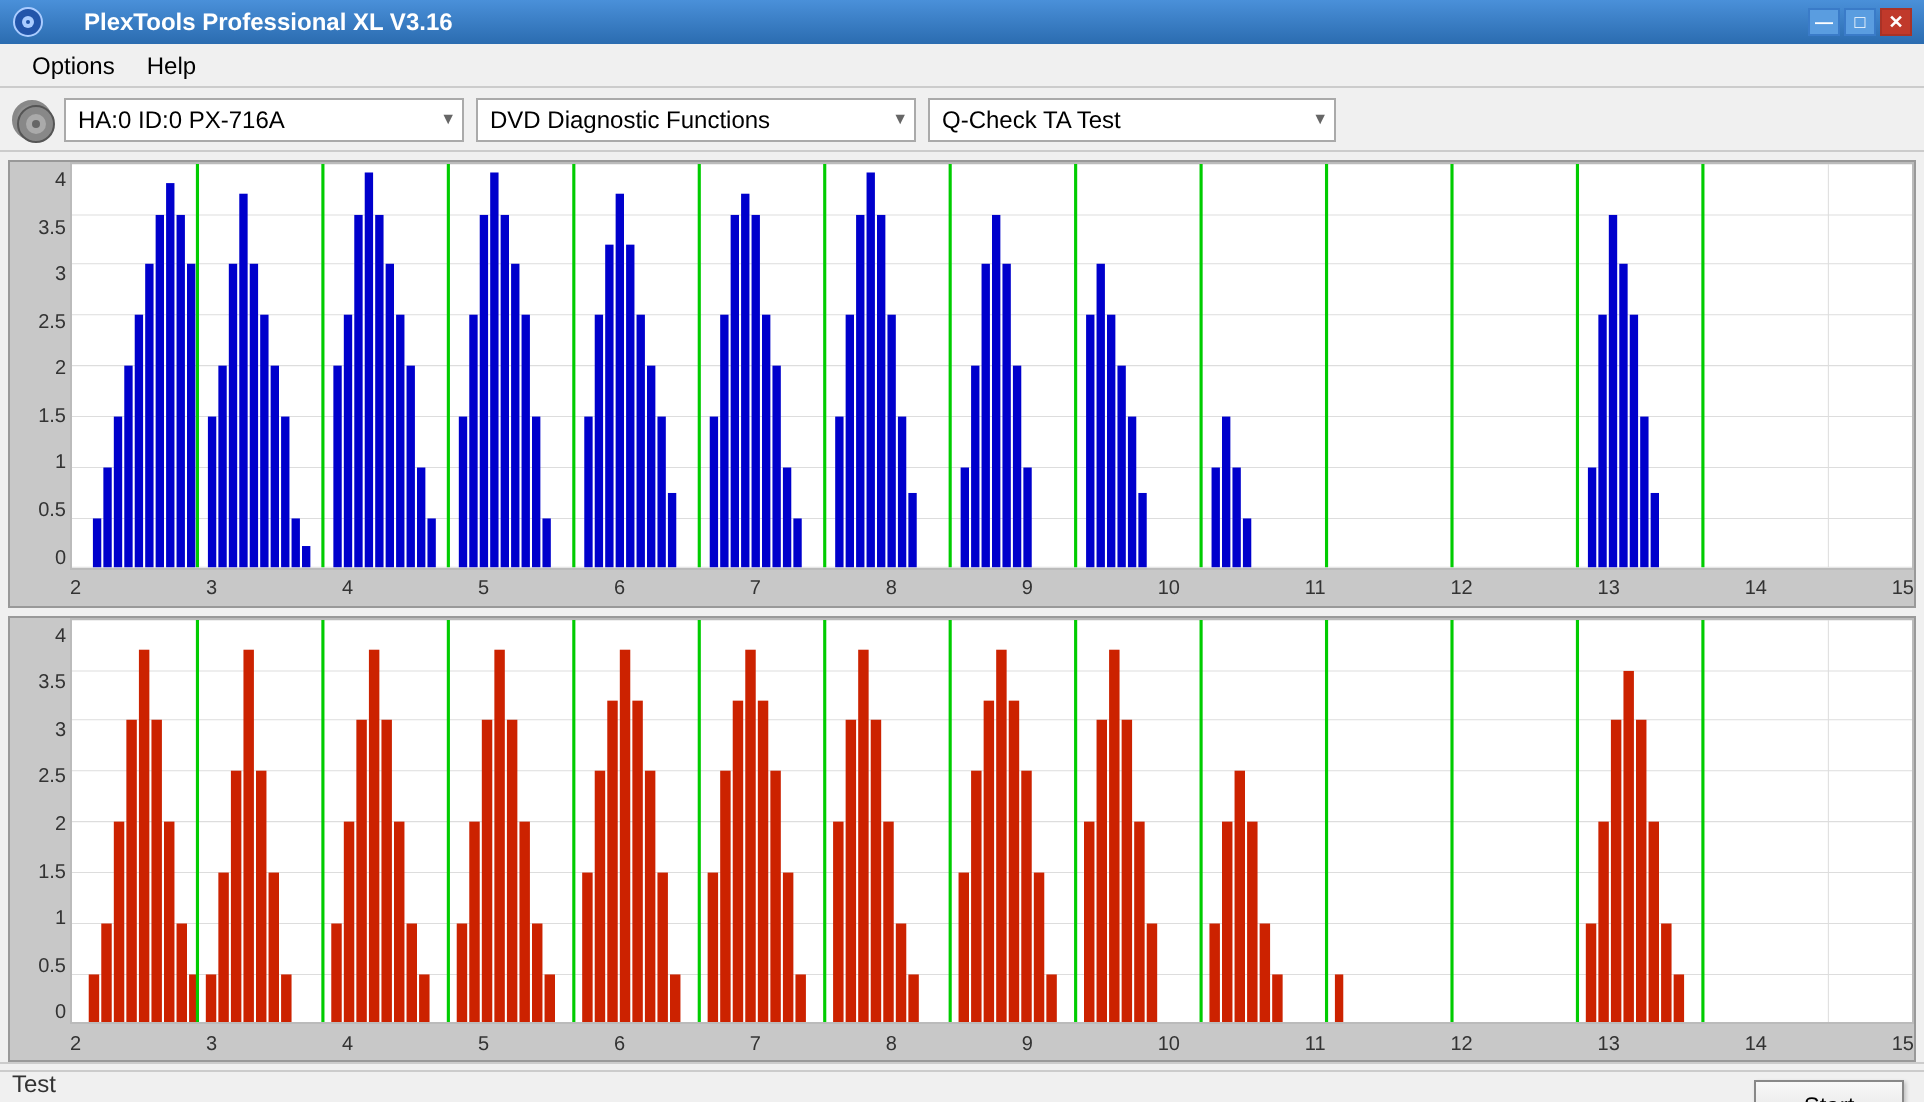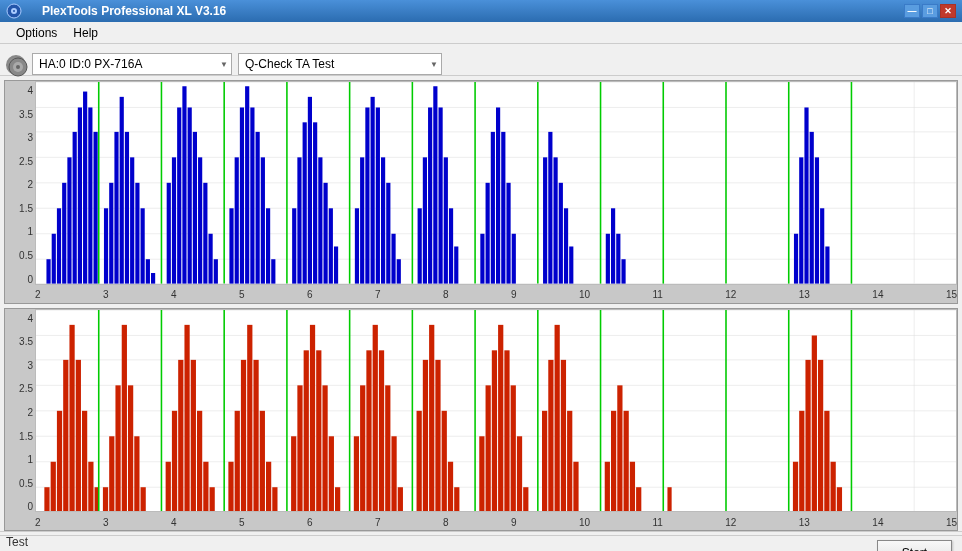--- a/index.html
+++ b/index.html
@@ -64,21 +64,21 @@
       padding: 2px 8px;
       cursor: pointer;
       font-size: 12px;
     }
 
     
     .toolbar {
       background: #f0f0f0;
       height: 32px;
       display: flex;
-      align-items: flex-end;
+      align-items: center;
       padding: 0 6px;
       gap: 6px;
       border-bottom: 1px solid #ccc;
     }
     .drive-icon {
       width: 20px;
       height: 20px;
       background: radial-gradient(circle at 40% 40%, #aaa, #666);
       border-radius: 50%;
       border: 2px solid #888;
@@ -235,20 +235,25 @@
   <div class="drive-icon">
     <svg width="20" height="20" viewBox="0 0 20 20">
       <circle cx="10" cy="10" r="9" fill="#888" stroke="#555" stroke-width="1"></circle>
       <circle cx="10" cy="10" r="5" fill="#aaa"></circle>
       <circle cx="10" cy="10" r="2" fill="#666"></circle>
     </svg>
   </div>
   <div class="select-wrapper drive">
     <select class="toolbar-select" style="width:100%">
       <option>HA:0 ID:0  PX-716A</option>
+    </select>
+  </div>
+  <div class="select-wrapper func">
+    <select class="toolbar-select" style="width:100%">
+      <option>DVD Diagnostic Functions</option>
     </select>
   </div>
   <div class="select-wrapper test">
     <select class="toolbar-select" style="width:100%">
       <option>Q-Check TA Test</option>
     </select>
   </div>
 </div>
 
 <div class="content-wrapper">

